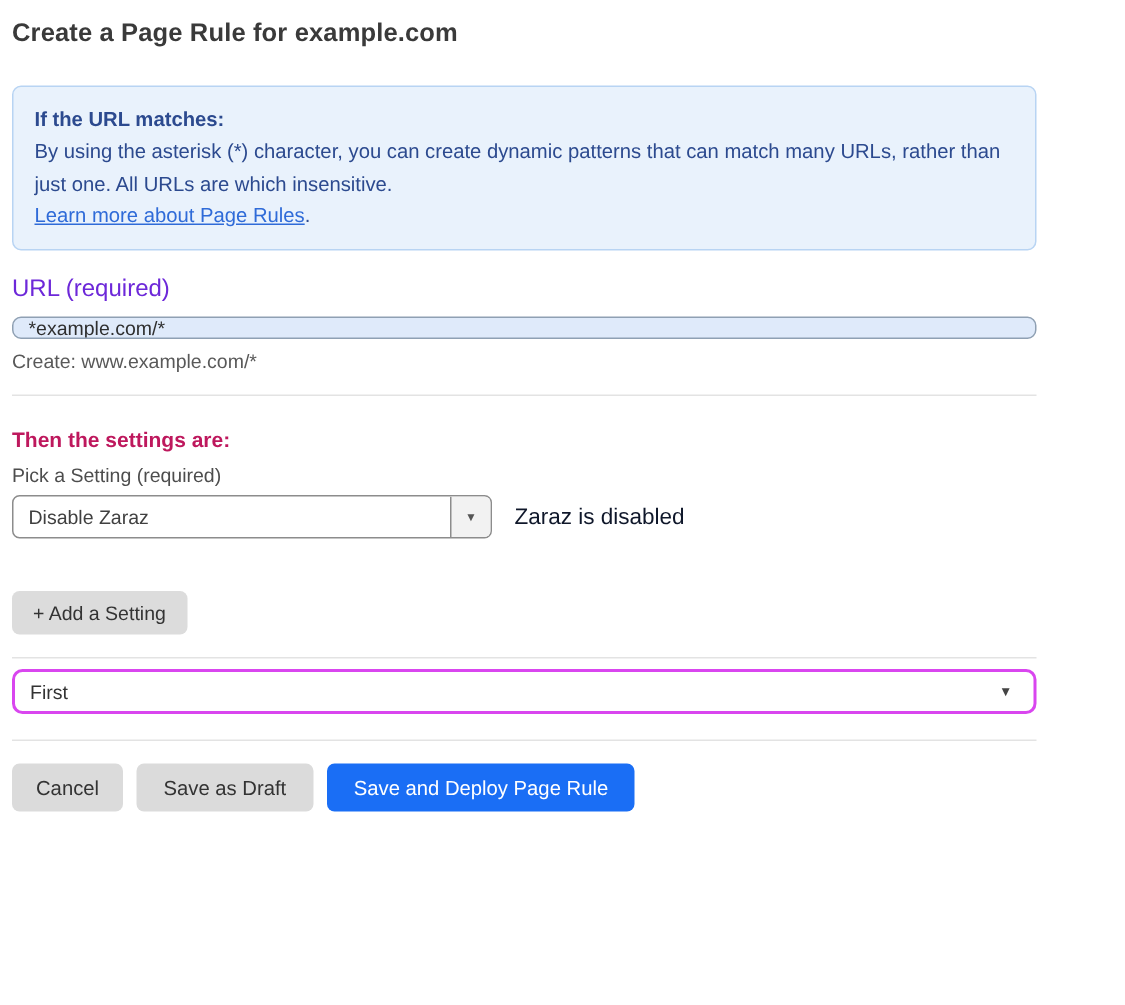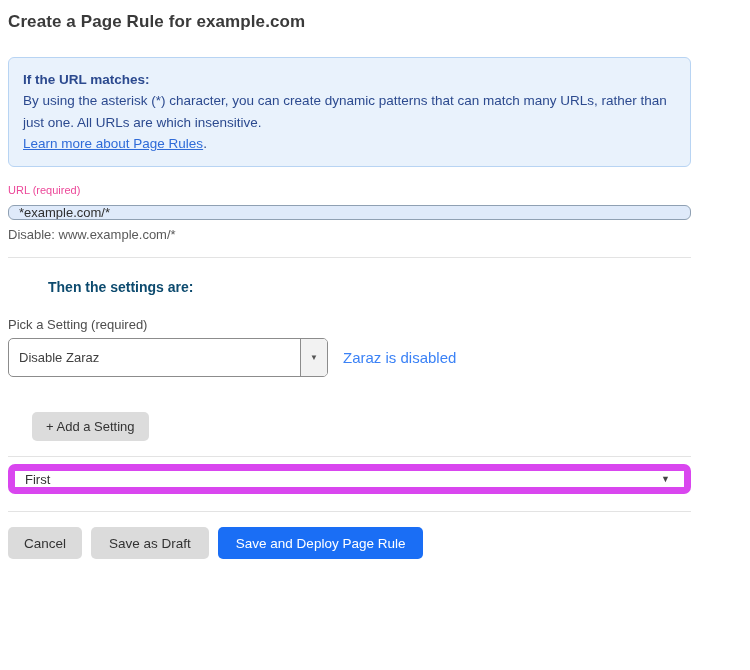--- a/index.html
+++ b/index.html
@@ -29,21 +29,21 @@
     color: #2c4a8f;
     font-size: 13.5px;
     line-height: 1.58;
   }
   .info-box .info-heading { font-weight: 700; font-size: 13.5px; }
   .info-box a.info-link {
     color: #2f6bd8; text-decoration: underline; cursor: pointer;
   }
 
   
-  .field-label { margin-top: 17px; font-size: 11px; color: #ec4899; }
+  .field-label { margin-top: 17px; font-size: 16px; color: #6d28d9; }
   .url-input {
     display: block;
     margin-top: 9px;
     width: 683px; height: 15px;
     background: #dfeafa;
     border: 1px solid #8fa0b3;
     border-radius: 6px;
     padding: 0 10px;
     font-family: "Liberation Sans", sans-serif;
     font-size: 13px; color: #2f2f2f;
@@ -53,34 +53,34 @@
 
   .divider {
     width: 683px; height: 0;
     border-top: 1px solid #e3e3e3;
   }
   .divider.d1 { margin-top: 15px; }
   .divider.d2 { margin-top: 15px; }
   .divider.d3 { margin-top: 17px; }
 
   .section-heading {
-    font-size: 14px; font-weight: 700; color: #0c4a6e; margin-left: 40px;
+    font-size: 14px; font-weight: 700; color: #be185d;
   }
   .settings-heading { margin-top: 21px; }
   .order-heading { margin-top: 20px; }
 
-  .picker-label { margin-top: 22px; font-size: 13px; color: #4d4d4d; }
+  .picker-label { margin-top: 8px; font-size: 13px; color: #4d4d4d; }
 
   
   .setting-row {
     margin-top: 6px;
     display: flex; align-items: center;
   }
   .setting-select {
-    width: 320px; height: 39px;
+    width: 320px; height: 29px;
     border: 1px solid #8c8c8c;
     border-radius: 5px;
     background: #ffffff;
     display: flex; align-items: stretch;
     cursor: pointer;
     overflow: hidden;
   }
   .setting-select .select-value {
     flex: 1;
     display: flex; align-items: center;
@@ -89,41 +89,40 @@
   }
   .setting-select .select-arrow {
     width: 27px;
     background: #f2f2f2;
     border-left: 1px solid #8c8c8c;
     display: flex; align-items: center; justify-content: center;
     font-size: 8px; color: #555;
   }
   .status-text {
     margin-left: 15px;
-    font-size: 15px; color: #3b82f6;
+    font-size: 15px; color: #0f172a;
   }
 
   .add-setting-btn {
     margin-top: 35px;
     height: 29px;
     padding: 0 14px;
     background: #dcdcdc;
     border: none; border-radius: 5px;
     font-family: "Liberation Sans", sans-serif;
     font-size: 13px; color: #333;
     cursor: pointer;
-    margin-left: 24px;
   }
 
   
   .order-label { margin-top: 20px; font-size: 13px; color: #4d4d4d; }
   .order-select {
     margin-top: 7px;
     width: 683px; height: 30px;
-    border: 7px solid #d946ef;
+    border: 2px solid #d946ef;
     border-radius: 7px;
     background: #ffffff;
     display: flex; align-items: center;
     padding: 0 14px 0 10px;
     cursor: pointer;
   }
   .order-select .select-value {
     flex: 1; font-size: 13px; color: #333;
   }
   .order-select .select-caret { font-size: 9px; color: #444; }
@@ -162,21 +161,21 @@
   <div class="info-box">
     <div class="info-heading">If the URL matches:</div>
     <div class="info-body">By using the asterisk (*) character, you can create dynamic patterns that can match many URLs, rather than just one. All URLs are which insensitive.</div>
     <div>
       <a class="info-link">Learn more about Page Rules</a><span>.</span>
     </div>
   </div>
 
   <div class="field-label">URL (required)</div>
   <input type="text" class="url-input" value="*example.com/*" style="">
-  <div class="example-text">Disable: www.example.com/*</div>
+  <div class="example-text">Create: www.example.com/*</div>
 
   <div class="divider d1"></div>
 
   <div class="section-heading settings-heading">Then the settings are:</div>
 
   <div class="field-label picker-label">Pick a Setting (required)</div>
 
   <div class="setting-row">
     <div class="setting-select">
       <div class="select-value">Disable Zaraz</div>

